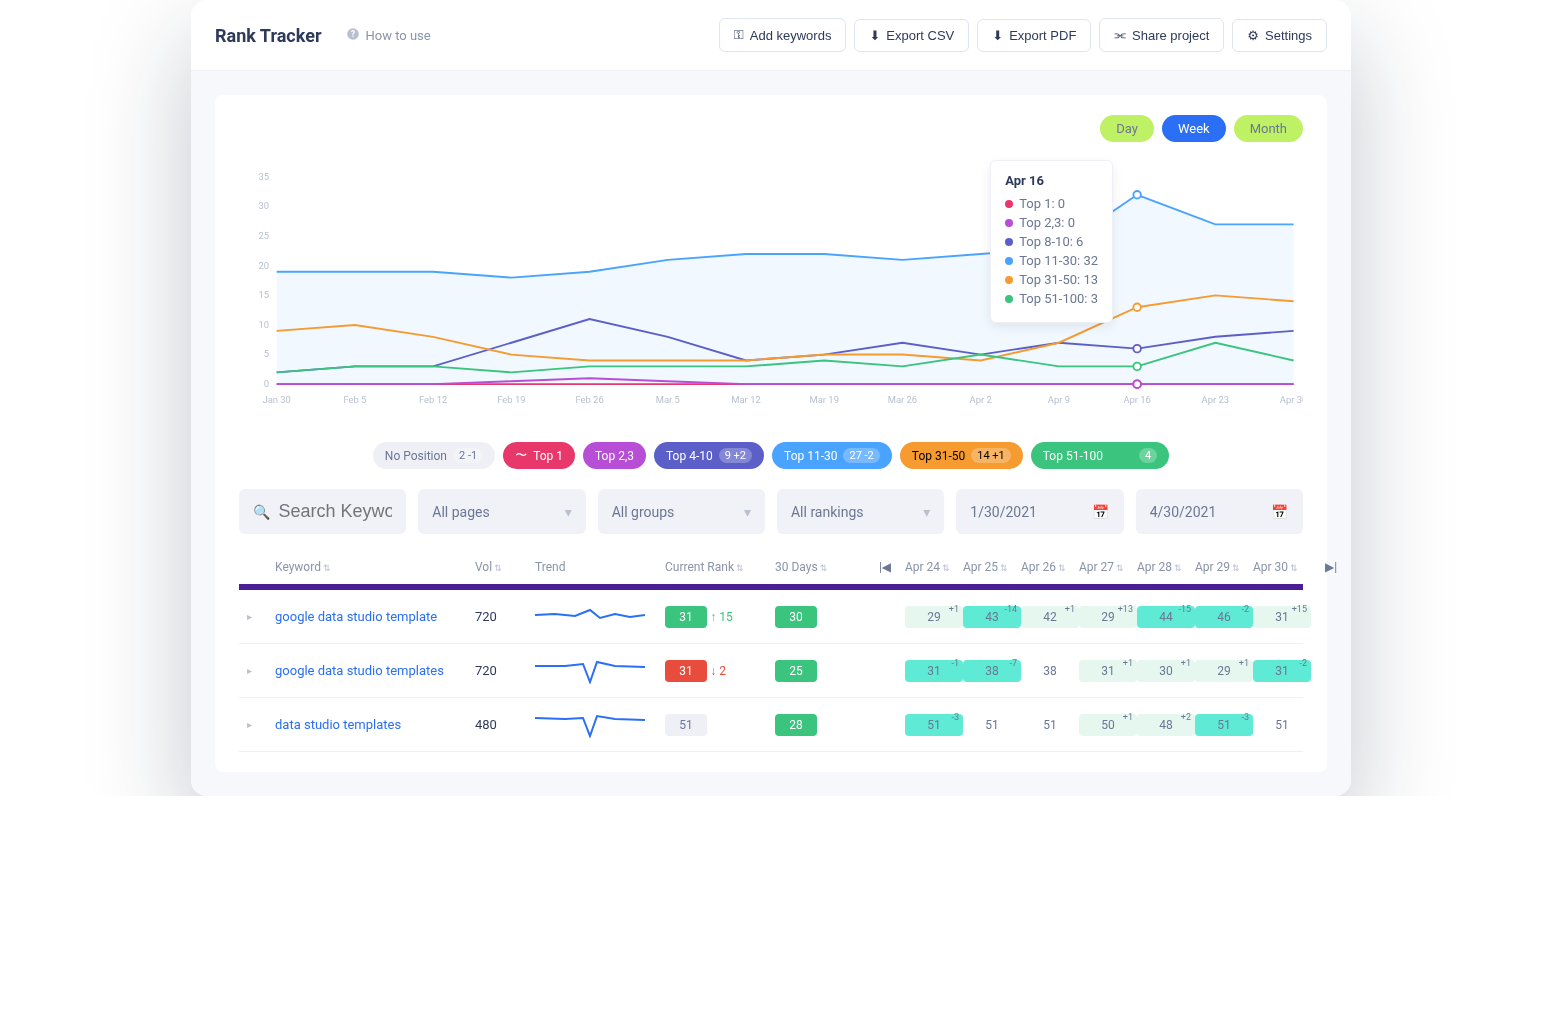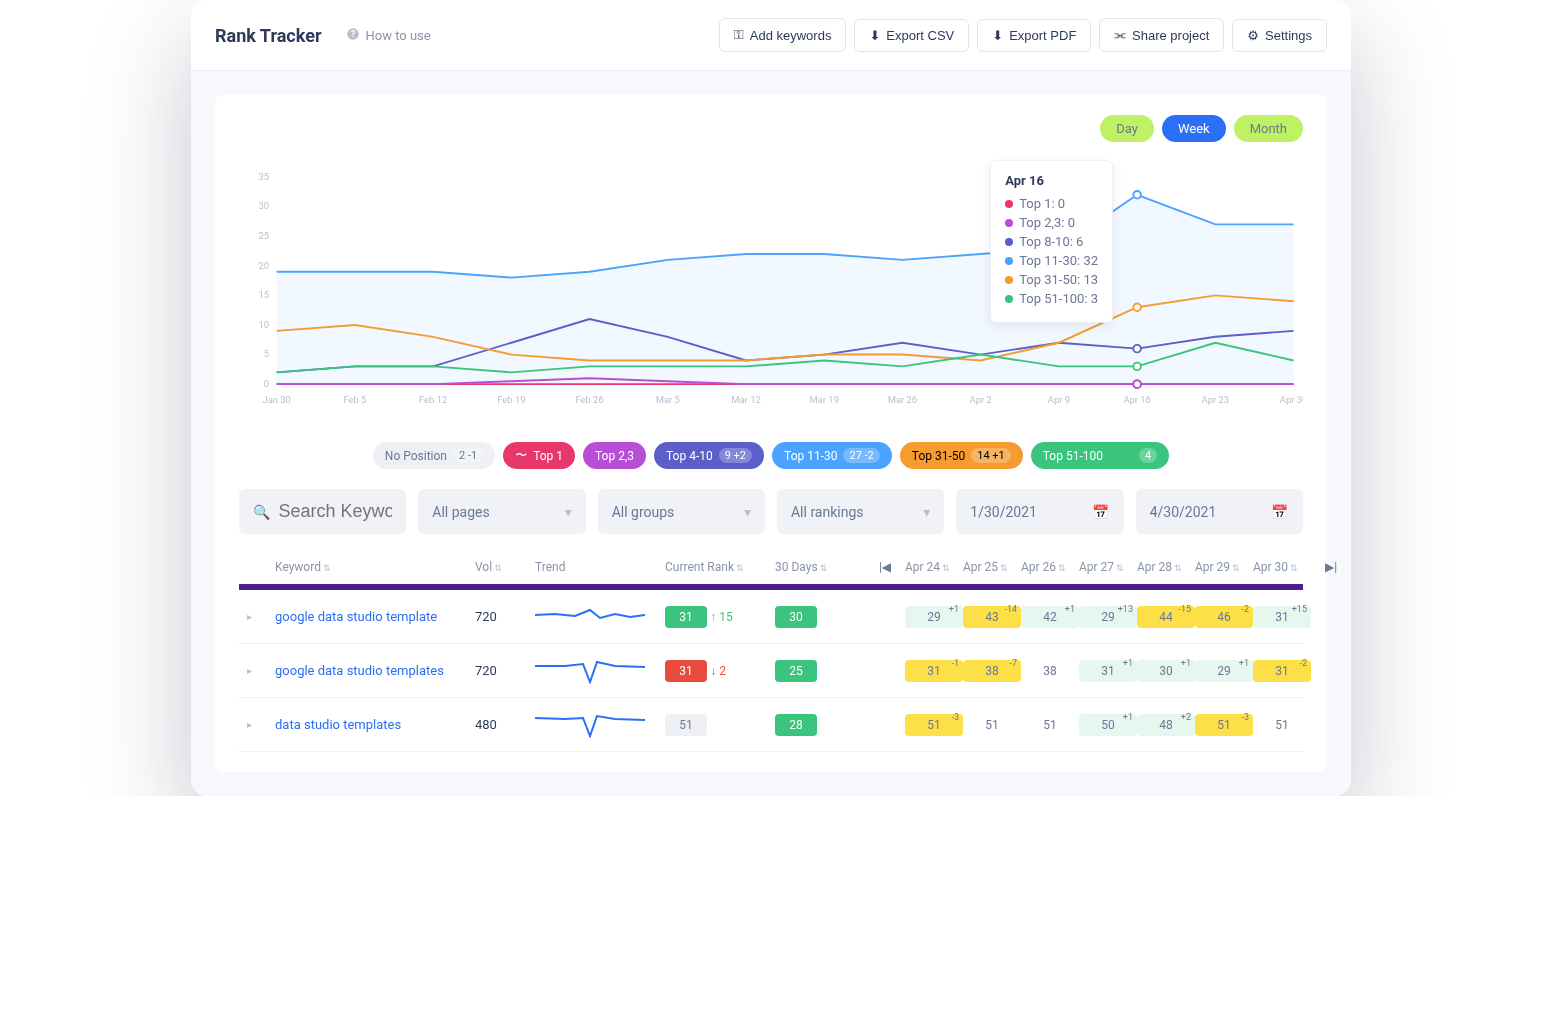--- a/index.html
+++ b/index.html
@@ -36,21 +36,21 @@
 .rank-badge { display: inline-block; padding: 4px 14px; border-radius: 4px; color: #fff; font-size: 12px; text-align: center; min-width: 42px; }
 .rank-green { background: #3ac47d; }
 .rank-red { background: #e84c3d; }
 .rank-gray { background: #eef0f5; color: #6b7794; }
 .delta { font-size: 12px; display: inline-flex; align-items: center; gap: 2px; }
 .delta-up { color: #3ac47d; }
 .delta-down { color: #e84c3d; }
 .day-cell { text-align: center; position: relative; padding: 4px 0; border-radius: 4px; font-size: 12px; color: #6b7794; }
 .day-cell .diff { position: absolute; top: -2px; right: 4px; font-size: 9px; }
 .day-pos { background: #e6f7ef; }
-.day-neg { background: #fde047; }
+.day-neg { background: #5eead4; }
 .day-neu { }
 .sort-icon { font-size: 9px; color: #b8c0d0; margin-left: 2px; }
 .trend-svg { width: 110px; height: 30px; }
 .nav-arrow { color: #6b7794; cursor: pointer; font-size: 12px; text-align: center; }
 .expand { color: #b8c0d0; cursor: pointer; font-size: 10px; }
 </style>
 </head>
 <body>
 
 <div class="app">

